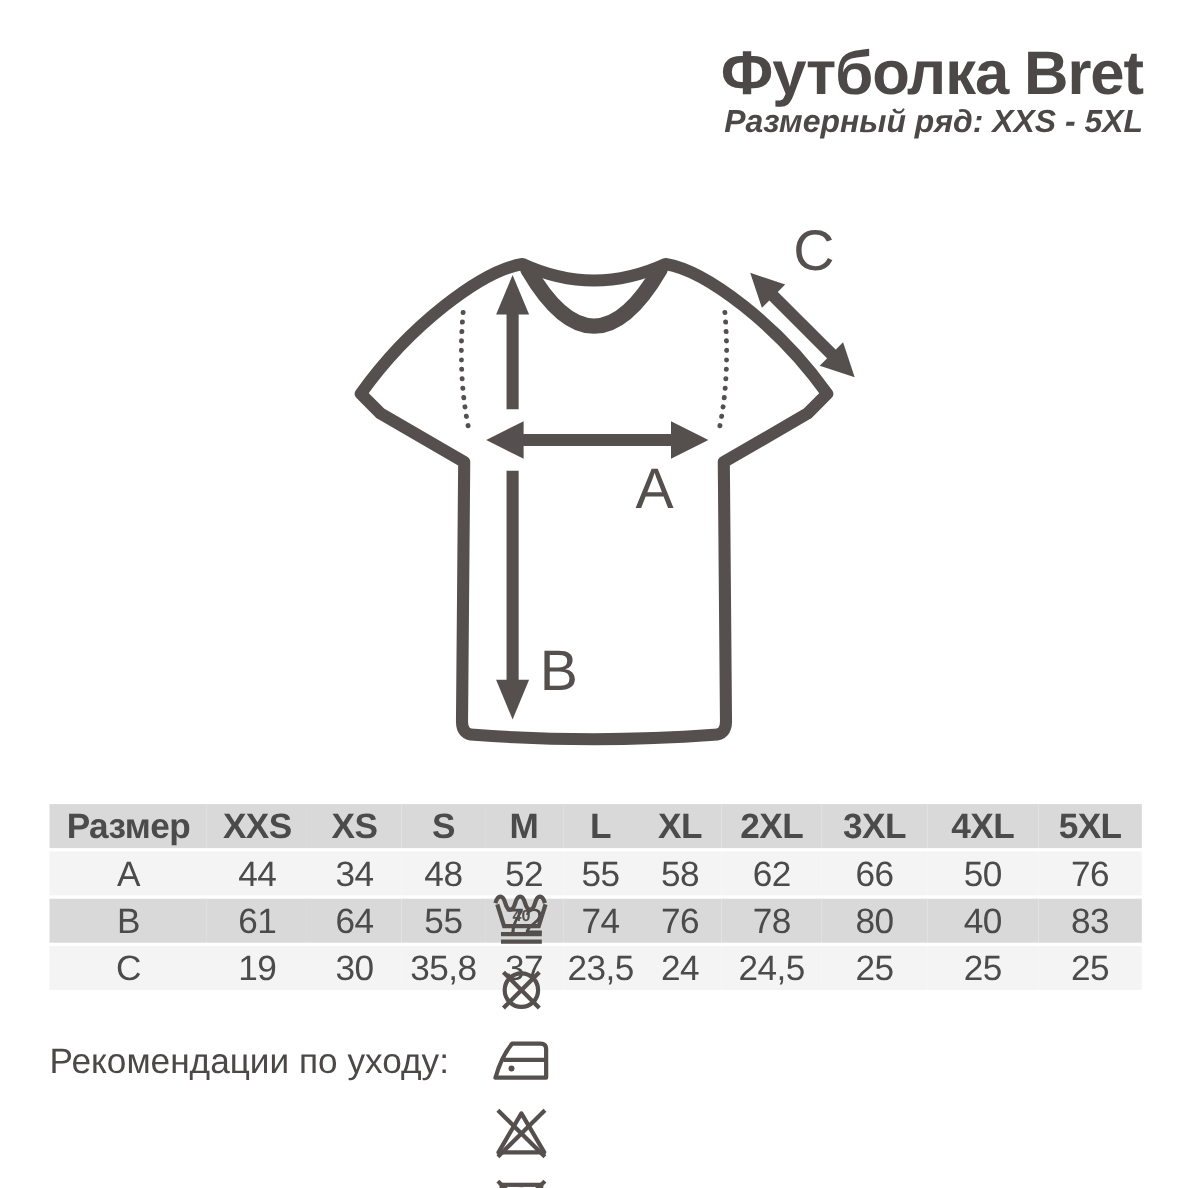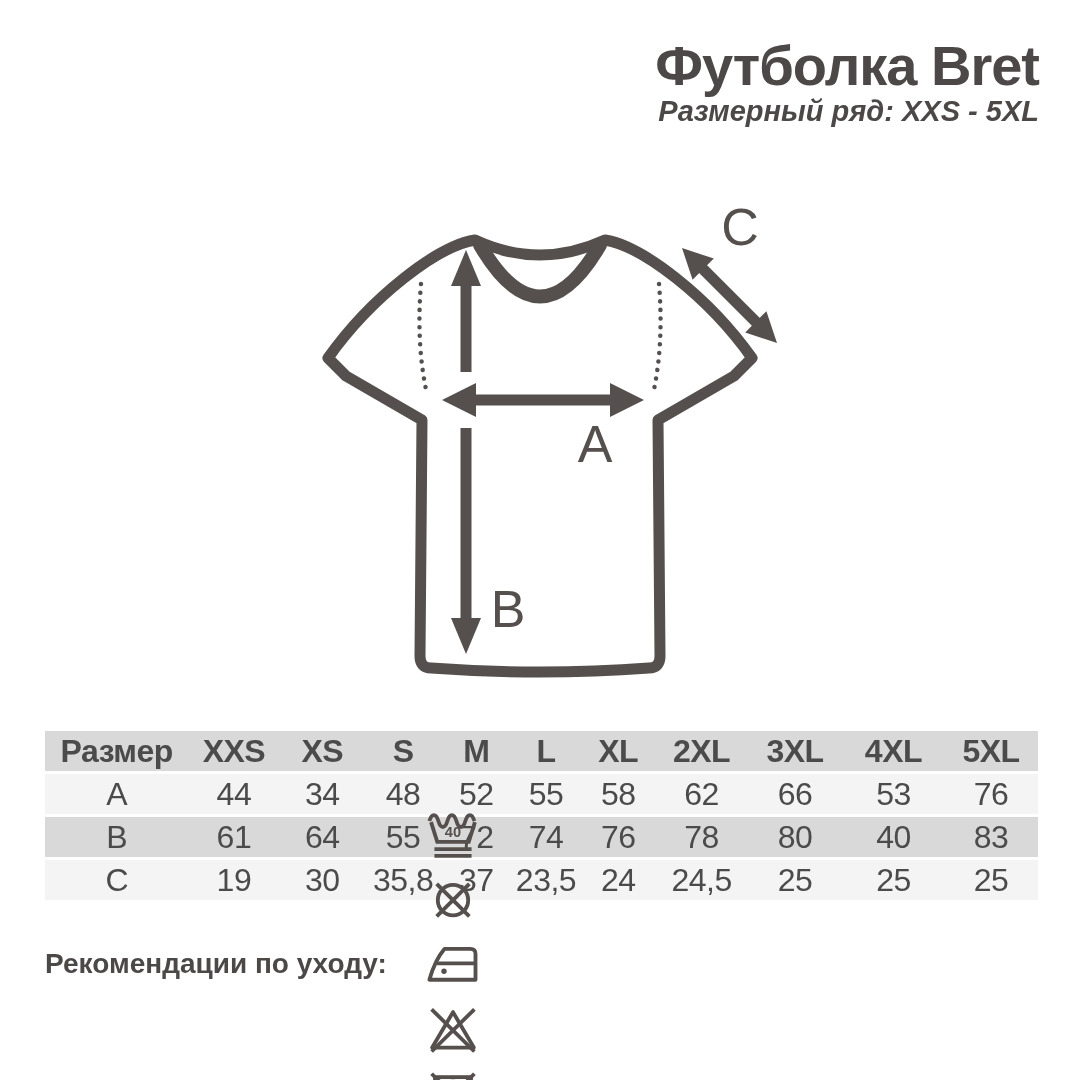--- a/index.html
+++ b/index.html
@@ -47,21 +47,21 @@
     height:40px; text-align:center; vertical-align:middle;
     font-weight:normal; letter-spacing:-0.5px; padding:0;
   }
   .size-table thead th{ background:var(--th-bg); font-weight:bold; }
   .size-table tbody tr.light > *{ background:var(--row-light); }
   .size-table tbody tr.dark  > *{ background:var(--row-dark); }
   .care{
     position:absolute; left:45px; top:934px; height:60px;
     display:flex; align-items:center;
   }
-  .care-label{ font-size:28px; font-weight:bold; color:var(--ink); }
+  .care-label{ font-size:32px; font-weight:normal; color:var(--ink); }
   .care-icons{ display:flex; align-items:flex-start; gap:7px; margin-left:39px; color:var(--draw);flex-direction:column; }
   .care-icons svg{ width:54px; height:58px; display:block; }
   .wash-temp{ font-family:"Liberation Sans", sans-serif; font-size:13px; font-weight:bold; fill:currentColor; }
 </style>
 </head>
 <body>
 
 <div class="header">
   <div class="title">Футболка Bret</div>
   <div class="subtitle">Размерный ряд: XXS - 5XL</div>
@@ -134,21 +134,21 @@
       <tr class="light">
         <td>A</td>
         <td>44</td>
         <td>34</td>
         <td>48</td>
         <td>52</td>
         <td>55</td>
         <td>58</td>
         <td>62</td>
         <td>66</td>
-        <td>53</td>
+        <td>50</td>
         <td>76</td>
       </tr>
       <tr class="dark">
         <td>B</td>
         <td>61</td>
         <td>64</td>
         <td>55</td>
         <td>72</td>
         <td>74</td>
         <td>76</td>

